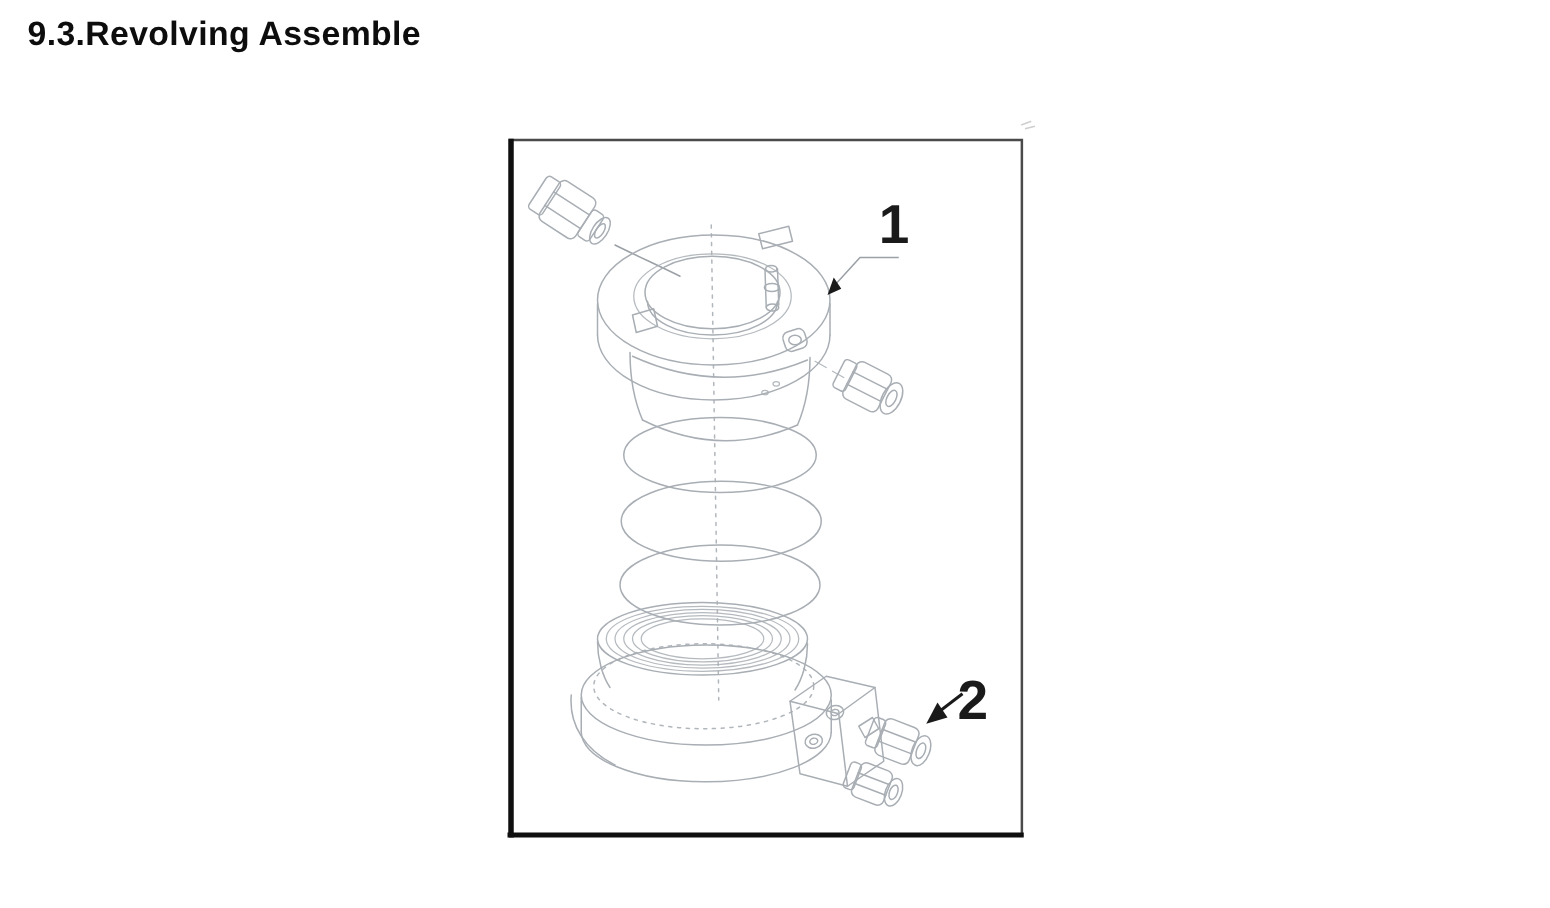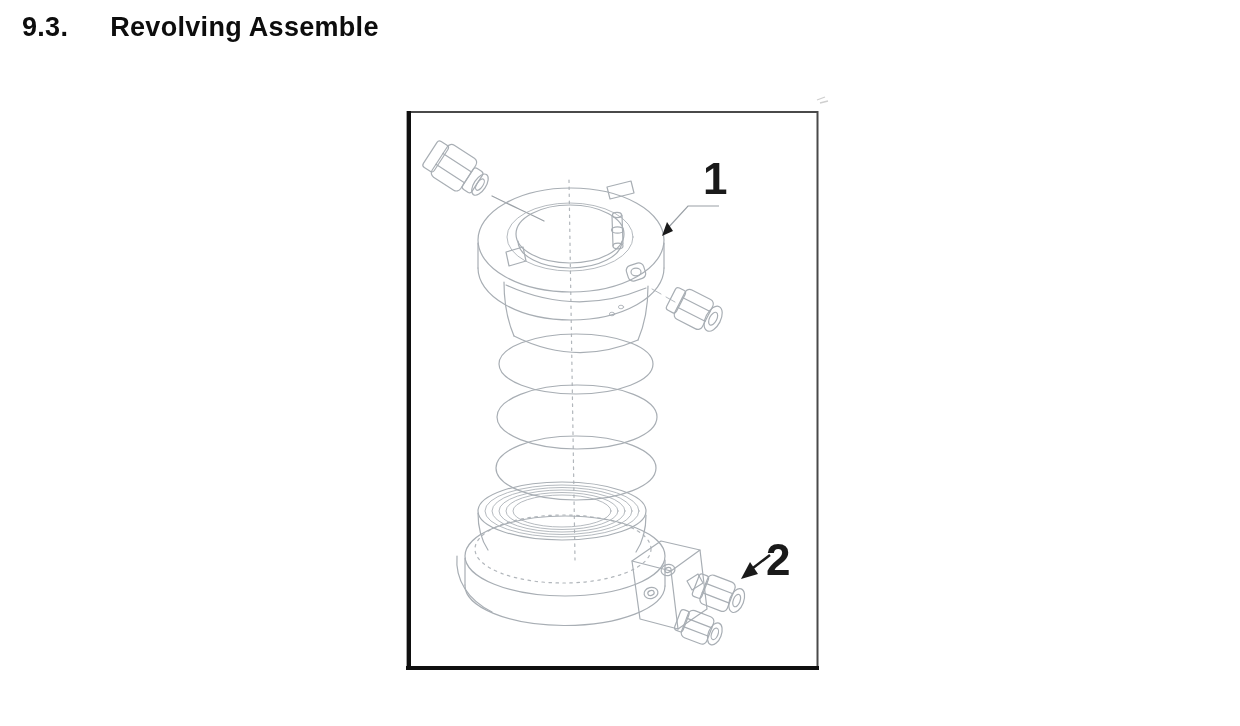--- a/index.html
+++ b/index.html
@@ -6,21 +6,21 @@
   body {
     width:1240px; height:726px; position:relative; overflow:hidden;
     background:#ffffff;
     font-family:"Liberation Sans", sans-serif;
   }
   .heading {
     position:absolute; left:22px; top:12px;
     font-weight:bold; font-size:27px; color:#0d0d0d; letter-spacing:0.3px;
     white-space:nowrap;
   }
-  .heading .num { display:inline-block; margin-right:42px; }
+  .heading .num { display:inline-block; }
   svg.art-layer { position:absolute; left:0; top:0; display:block; }
 
   
   .art * { fill:none; stroke:var(--line-art,#a8aeb4); stroke-width:1.2;
            stroke-linecap:round; stroke-linejoin:round; }
   .art .thin { stroke-width:1; opacity:.85; }
   .art .dash { stroke-dasharray:2.5 4.5; opacity:.9; }
 
   .frame-rect { fill:#ffffff; stroke:#4a4a4a; stroke-width:2; }
   .frame-heavy { stroke:#0f0f0f; stroke-width:4; fill:none; }

